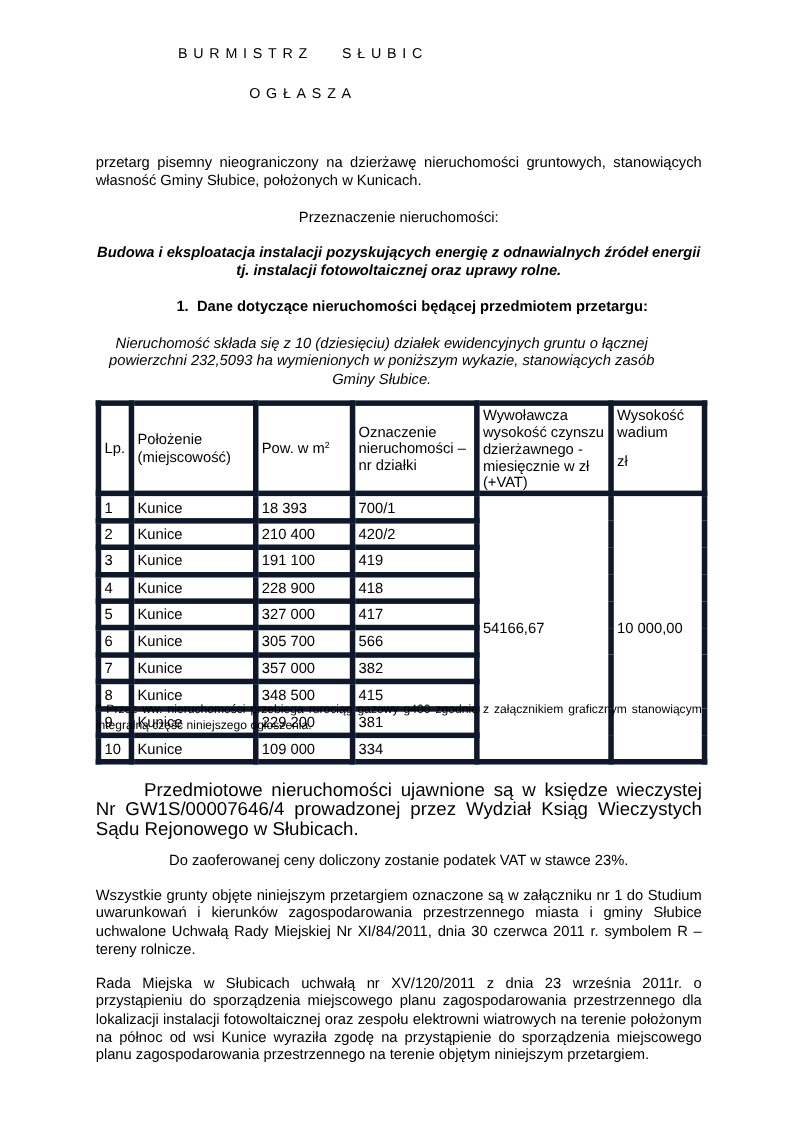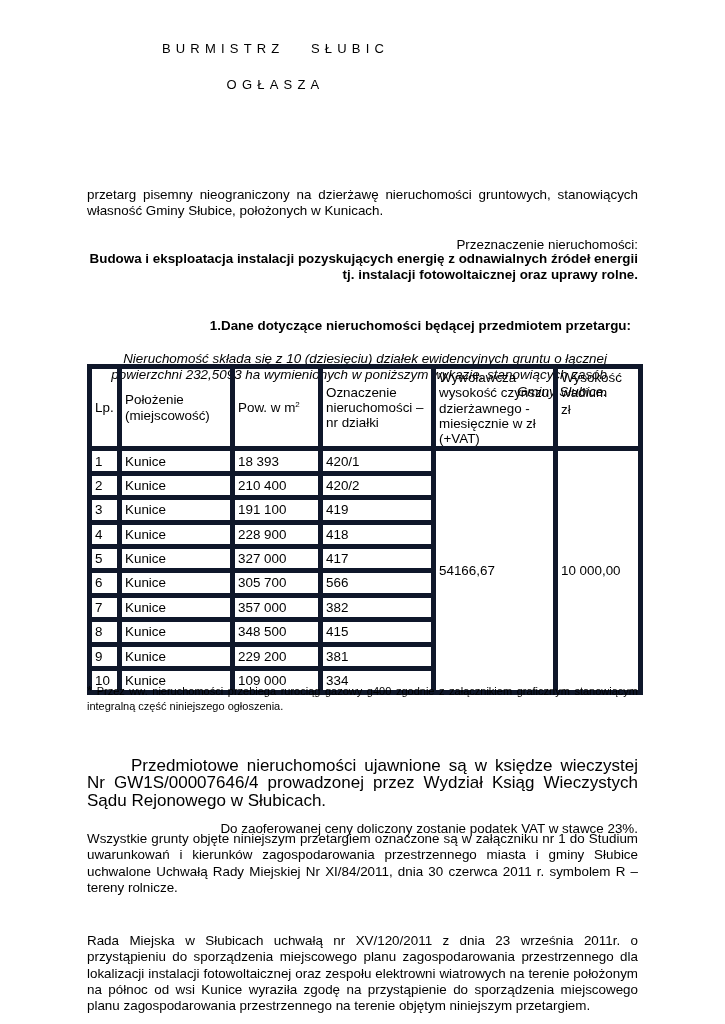--- a/index.html
+++ b/index.html
@@ -2,43 +2,43 @@
 <html><head>
 <meta charset="utf-8">
 <style>
   html, body { margin: 0; padding: 0; background: #ffffff; }
   body { width: 725px; height: 1024px; position: relative; overflow: hidden;
          font-family: "Liberation Sans", sans-serif; color: #000; font-size: 13.4px; }
   .page { position: absolute; left: 87px; top: 0; width: 551px; }
   .title { position: absolute; left: 0; width: 725px; text-align: center; letter-spacing: 5.2px; font-size: 13px; }
   #t1 { top: 41px; left: -87px; }
   #t2 { top: 77px; left: -87px; }
-  .p { position: absolute; left: 0; width: 551px; line-height: 16.3px; text-align: justify; margin-top: 47px; }
-  .p.left { text-align: right; }
+  .p { position: absolute; left: 0; width: 551px; line-height: 16.3px; text-align: justify; }
+  .p.left { text-align: center; }
   .bold { font-weight: bold; }
   #p1 { top: 140px; }
   #p2 { top: 190px; }
-  #p3 { top: 204px; }
+  #p3 { top: 222px; font-style: italic; }
   #p4 { top: 271px; left: 24px; width: 520px; font-weight: bold; }
   #p4 .num { display: inline-block; width: 26px; }
   #p5 { top: 304px; font-style: italic; }
   table.grid { position: absolute; top: 364px; left: 0; width: 551px; border-collapse: collapse; table-layout: fixed; }
   table.grid td, table.grid th { border: 5px solid #0f172a; font-weight: normal; text-align: left; vertical-align: middle;
          padding: 0 3px; font-size: 13.4px; line-height: 15.3px; }
   table.grid th { height: 74px; }
   table.grid td { height: 19.4px; }
   table.grid th.top { vertical-align: top; padding-top: 1px; }
   .merged { font-weight: bold; }
   sup { font-size: 8px; vertical-align: 5px; line-height: 0; }
   #fn { top: 636px; font-size: 11px; line-height: 15px; }
   #fn .star { font-size: 13px; }
   #p6 { top: 710px; font-size: 17px; line-height: 17.4px; }
   #p6 .indent { display: inline-block; width: 44px; }
   #p7 { top: 774px; }
-  #p8 { top: 784px; }
+  #p8 { top: 806px; }
   #p9 { top: 886px; }
 </style>
 </head>
 <body>
 
 <div class="title" id="t1" style="white-space:pre;">BURMISTRZ   SŁUBIC</div>
 <div class="title" id="t2">OGŁASZA</div>
 
 <div class="page">
   <div class="p" id="p1">przetarg pisemny nieograniczony na dzierżawę nieruchomości gruntowych, stanowiących własność Gminy Słubice, położonych w Kunicach.</div>
@@ -60,30 +60,30 @@
     </colgroup>
     <thead>
       <tr>
         <th>Lp.</th>
         <th>Położenie (miejscowość)</th>
         <th><span>Pow. w m</span><sup>2</sup></th>
         <th>Oznaczenie nieruchomości – nr działki</th>
         <th class="top">Wywoławcza wysokość czynszu dzierżawnego - miesięcznie w zł (+VAT)</th>
         <th class="top">
           <div>Wysokość wadium</div>
-          <div style="margin-top:1px">zł</div>
+          <div style="margin-top:11px">zł</div>
         </th>
       </tr>
     </thead>
     <tbody id="tbody">
         <tr>
           <td>1</td>
           <td>Kunice</td>
           <td>18 393</td>
-          <td>420/1</td>
+          <td>700/1</td>
           <td rowspan="10" class="merged">54166,67</td>
           <td rowspan="10" class="merged">10 000,00</td>
         </tr>
         <tr>
           <td>2</td>
           <td>Kunice</td>
           <td>210 400</td>
           <td>420/2</td>
         </tr>
         <tr>

